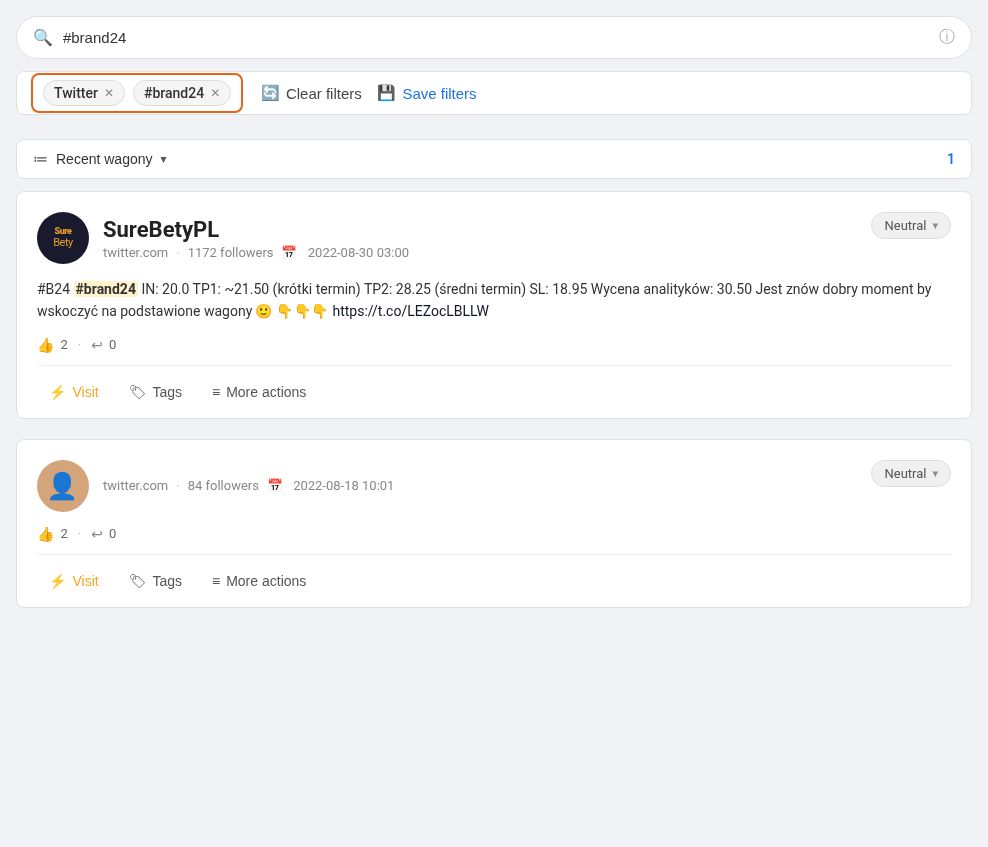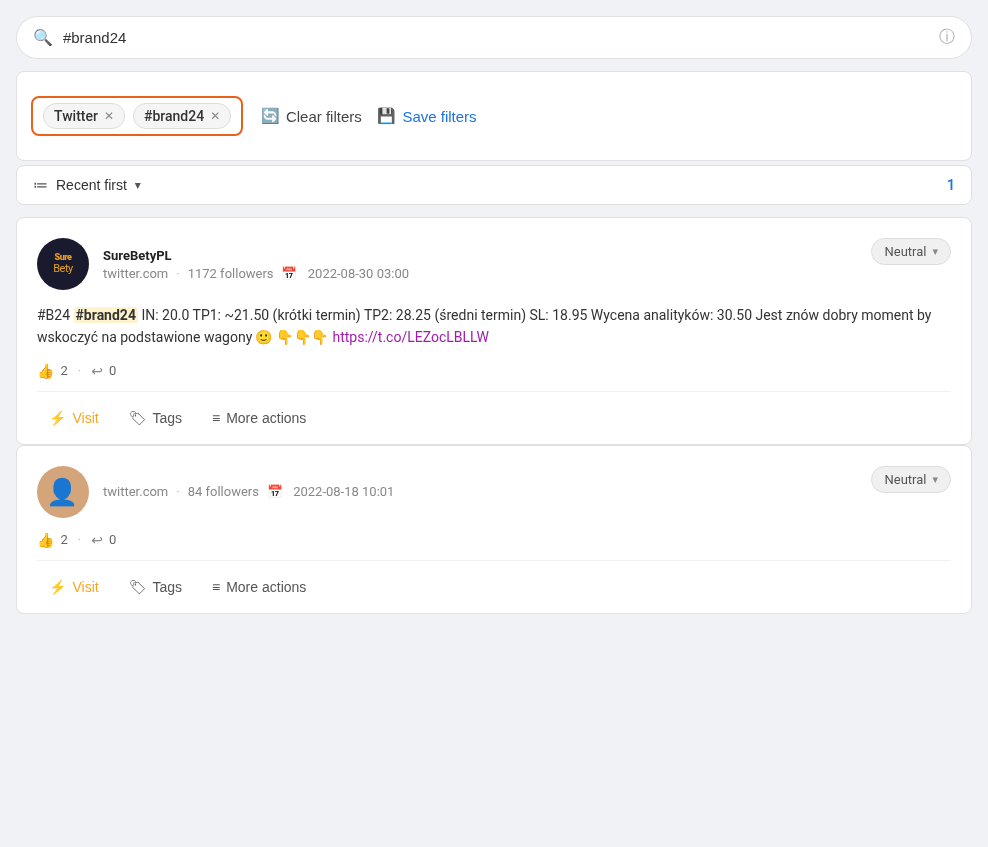--- a/index.html
+++ b/index.html
@@ -44,25 +44,25 @@
       color: #aaa;
       font-size: 16px;
       cursor: pointer;
     }
 
     
     .filter-row {
       display: flex;
       align-items: center;
       gap: 10px;
-      margin-bottom: 4px;
+      margin-bottom: 24px;
       background: #fff;
       border: 1px solid #e0e0e0;
       border-radius: 8px;
-      padding: 24px 14px;
+      padding: 1px 14px;
     }
 
     .filter-chips-group {
       display: flex;
       align-items: center;
       gap: 8px;
       border: 2px solid #e8621a;
       border-radius: 8px;
       padding: 5px 10px;
     }
@@ -149,21 +149,21 @@
     .result-count {
       font-size: 14px;
       font-weight: 600;
       color: #1a73e8;
     }
 
     
     .results-list {
       display: flex;
       flex-direction: column;
-      gap: 0;
+      gap: 20px;
     }
 
     .result-card {
       background: #fff;
       border: 1px solid #e0e0e0;
       border-radius: 8px;
       padding: 20px 20px 0 20px;
       overflow: hidden;
     }
 
@@ -194,21 +194,21 @@
       align-items: center;
       justify-content: center;
       font-size: 11px;
       font-weight: 700;
       color: #fff;
       letter-spacing: -0.5px;
     }
 
     .author-info {}
     .author-name {
-      font-size: 13px;
+      font-size: 22px;
       font-weight: 700;
       color: #222;
       margin-bottom: 3px;
     }
     .author-meta {
       display: flex;
       align-items: center;
       gap: 8px;
       font-size: 13px;
       color: #888;
@@ -240,21 +240,21 @@
       background: #fff3cd;
       font-weight: 700;
       border-radius: 2px;
       padding: 0 2px;
     }
     .highlight-blue {
       color: #1a73e8;
       font-weight: 700;
     }
     .link-text {
-      color: #a21caf;
+      color: #0f172a;
     }
 
     .card-stats {
       display: flex;
       align-items: center;
       gap: 6px;
       font-size: 13px;
       color: #666;
       margin-bottom: 12px;
     }
@@ -334,21 +334,21 @@
       <button class="btn-save-filters">
         <span class="save-icon">💾</span>
         <span>Save filters</span>
       </button>
     </div>
   </div>
 
   <div class="sort-row">
     <button class="sort-btn">
       <span class="sort-icon">≔</span>
-      <span>Recent first</span>
+      <span>Recent wagony</span>
       <span class="sort-chevron">▾</span>
     </button>
     <span class="result-count">1</span>
   </div>
 
   <div class="results-list">
 
     <div class="result-card">
       <div class="card-header">
         <div class="card-author">

